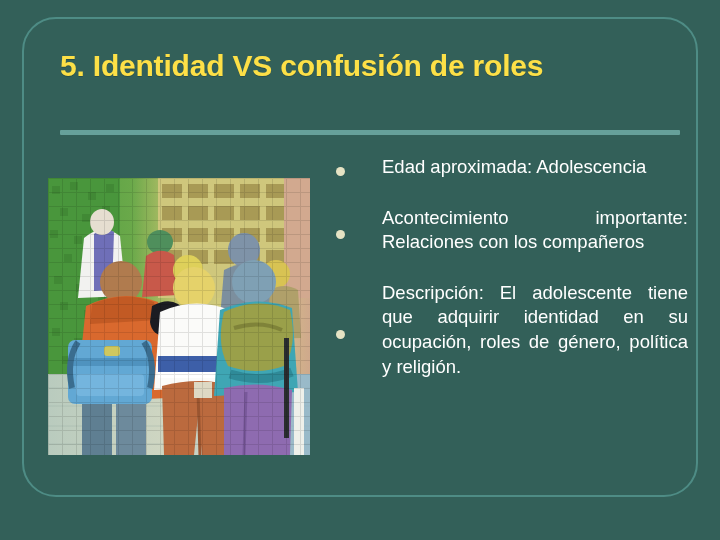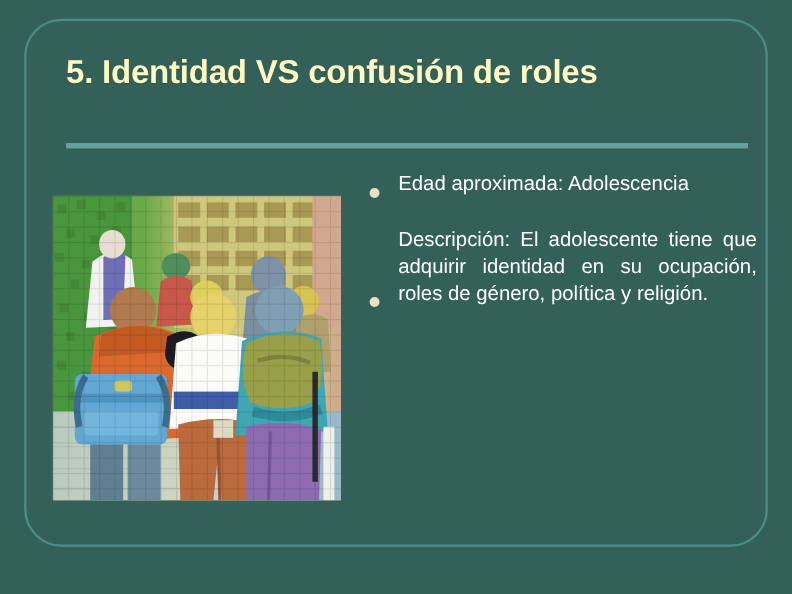--- a/index.html
+++ b/index.html
@@ -34,21 +34,21 @@
   }
   
   .title-block {
     position: absolute;
     left: 60px;
     top: 48px;
     width: 540px;
   }
   .slide-title {
     margin: 0;
-    color: #fef9c3;
+    color: #fde047;
     font-size: 30px;
     font-weight: bold;
     line-height: 1.17;
     letter-spacing: -0.2px;
     font-family: "Liberation Sans", sans-serif;
     text-shadow: 0 1px 0 rgba(0,0,0,0.18);
   }
   .title-rule {
     position: absolute;
     left: 60px;
@@ -75,22 +75,23 @@
   }
   
   .content {
     position: absolute;
     left: 336px;
     top: 155px;
     width: 352px;
   }
   .bullet-row {
     display: flex;
-    align-items: flex-end;
+    align-items: center;
     margin-bottom: 26px;
+    gap: 20px;
   }
   .bullet-row:last-child { margin-bottom: 12px; }
   .bullet-dot {
     flex: 0 0 auto;
     width: 9px;
     height: 9px;
     border-radius: 50%;
     background: #e6e3c4;
     margin-top: 9px;
     margin-right: 17px;
@@ -316,20 +317,24 @@
     </svg>
   </div>
 
   <div class="content">
 
     <div class="bullet-row">
       <span class="bullet-dot"></span>
       <span class="bullet-text short-just">Edad aproximada: Adolescencia</span>
     </div>
 
+    <div class="bullet-row">
+      <span class="bullet-dot"></span>
+      <span class="bullet-text short-just">Acontecimiento importante: Relaciones con los compañeros</span>
+    </div>
 
     <div class="bullet-row">
       <span class="bullet-dot"></span>
       <span class="bullet-text">Descripción: El adolescente tiene que adquirir identidad en su ocupación, roles de género, política y religión.</span>
     </div>
 
   </div>
 </div>
 
 </body></html>

